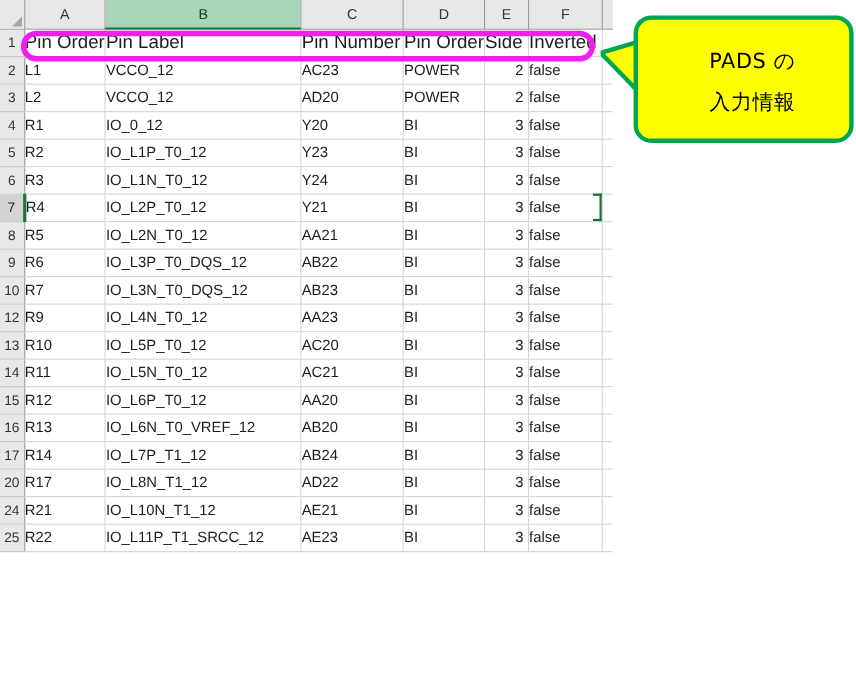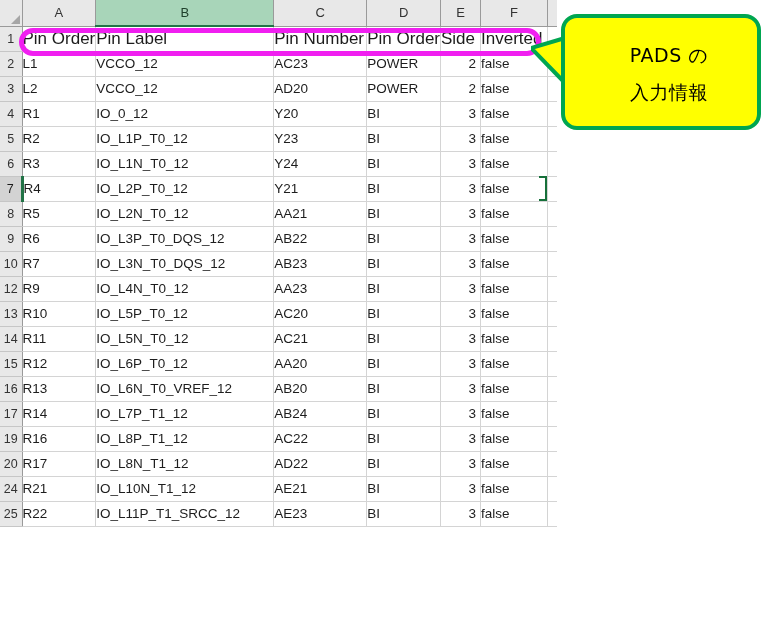--- a/index.html
+++ b/index.html
@@ -134,21 +134,21 @@
     height: 28px;
     border: 5px solid #f01ff0;
     border-radius: 14px;
     background: transparent;
     pointer-events: none;
   }
 
   
   .callout {
     position: absolute;
-    left: 531px;
+    left: 546px;
     top: 12px;
     width: 232px;
     height: 120px;
     pointer-events: none;
   }
   .callout svg { display: block; }
   .callout-text {
     position: absolute;
     left: 48px;
     top: 12px;
@@ -369,31 +369,20 @@
             <td class="cell">R14</td>
             <td class="cell">IO_L7P_T1_12</td>
             <td class="cell">AB24</td>
             <td class="cell">BI</td>
             <td class="cell num">3</td>
             <td class="cell">false</td>
             <td class="rowtick"></td>
             <td class="filler"></td>
           </tr>
           <tr>
-            <td class="rowhead">19</td>
-            <td class="cell">R16</td>
-            <td class="cell">IO_L8P_T1_12</td>
-            <td class="cell">AC22</td>
-            <td class="cell">BI</td>
-            <td class="cell num">3</td>
-            <td class="cell">false</td>
-            <td class="rowtick"></td>
-            <td class="filler"></td>
-          </tr>
-          <tr>
             <td class="rowhead">20</td>
             <td class="cell">R17</td>
             <td class="cell">IO_L8N_T1_12</td>
             <td class="cell">AD22</td>
             <td class="cell">BI</td>
             <td class="cell num">3</td>
             <td class="cell">false</td>
             <td class="rowtick"></td>
             <td class="filler"></td>
           </tr>

